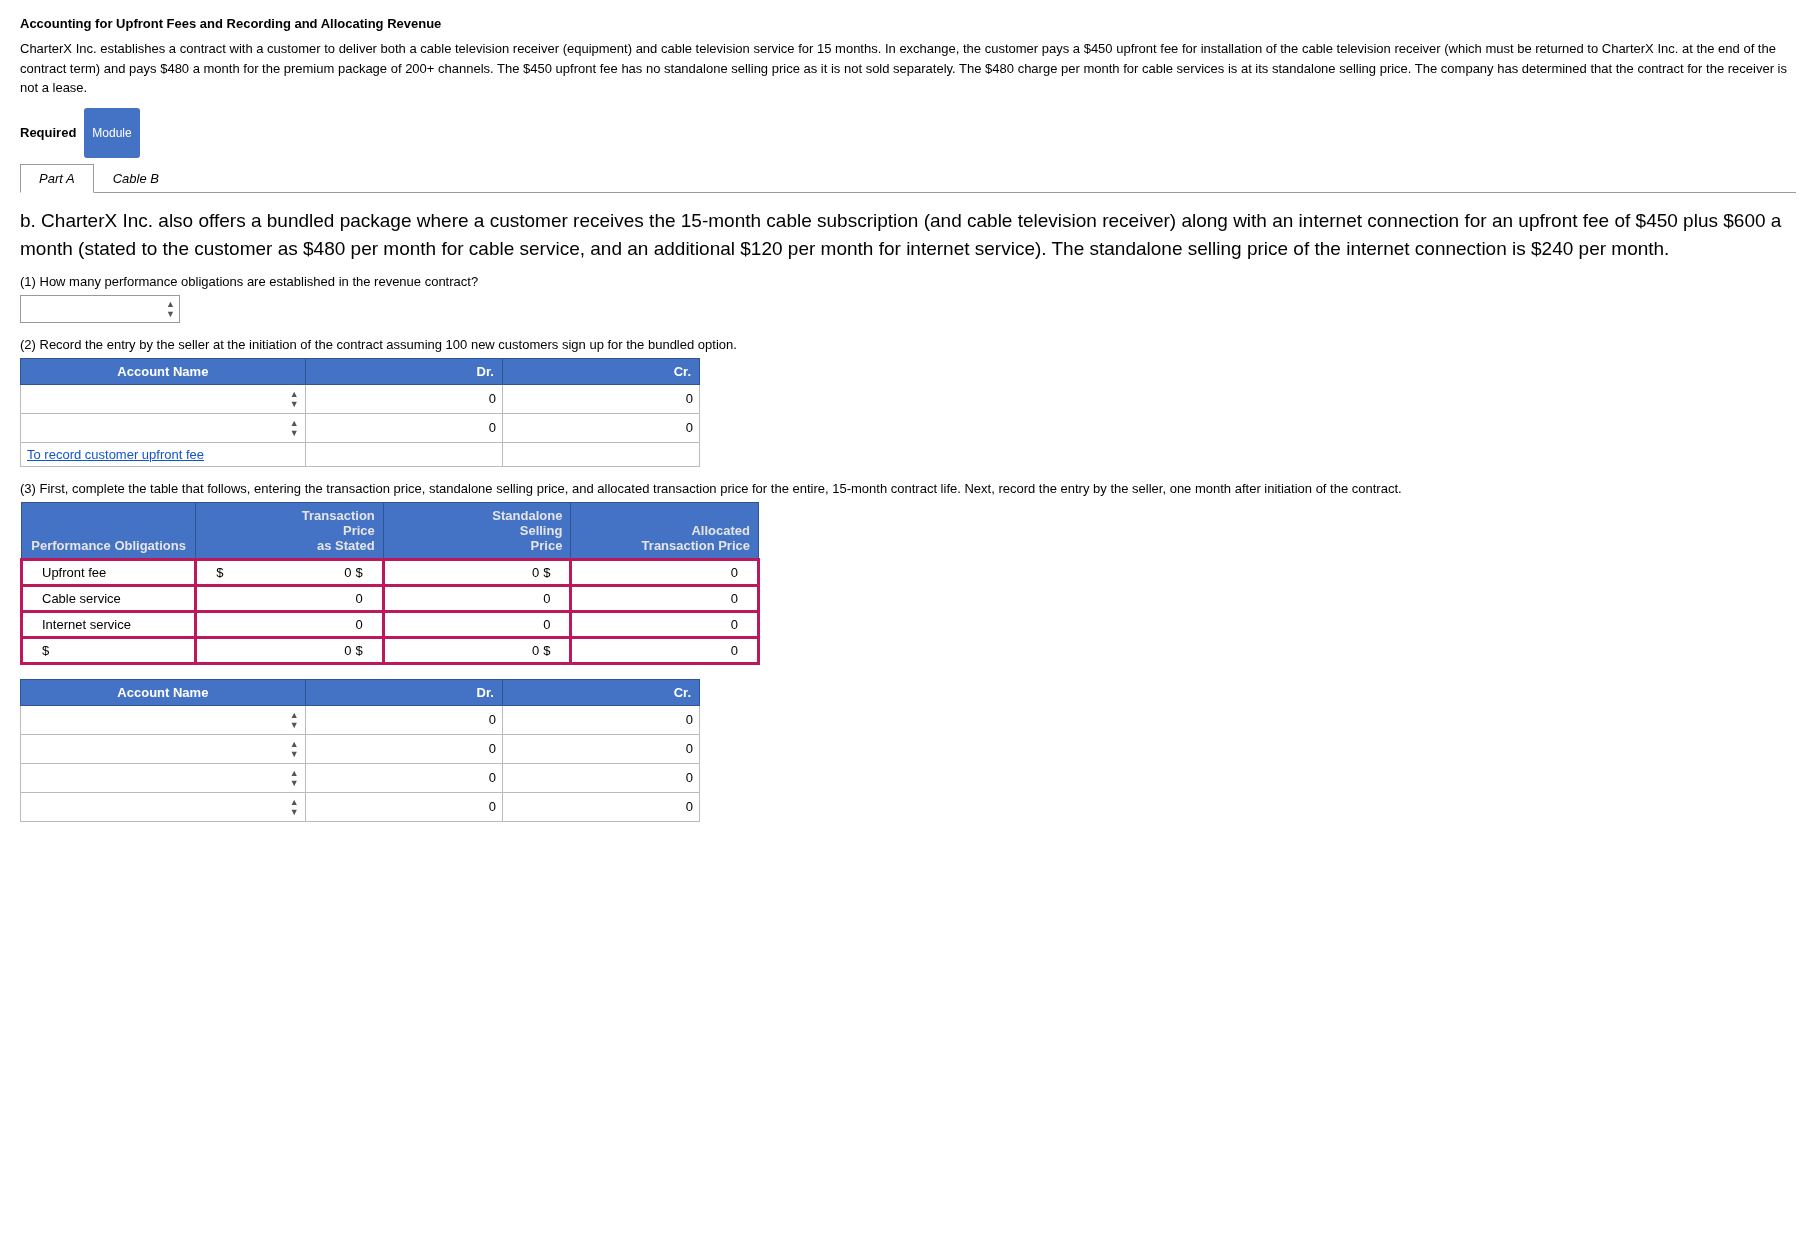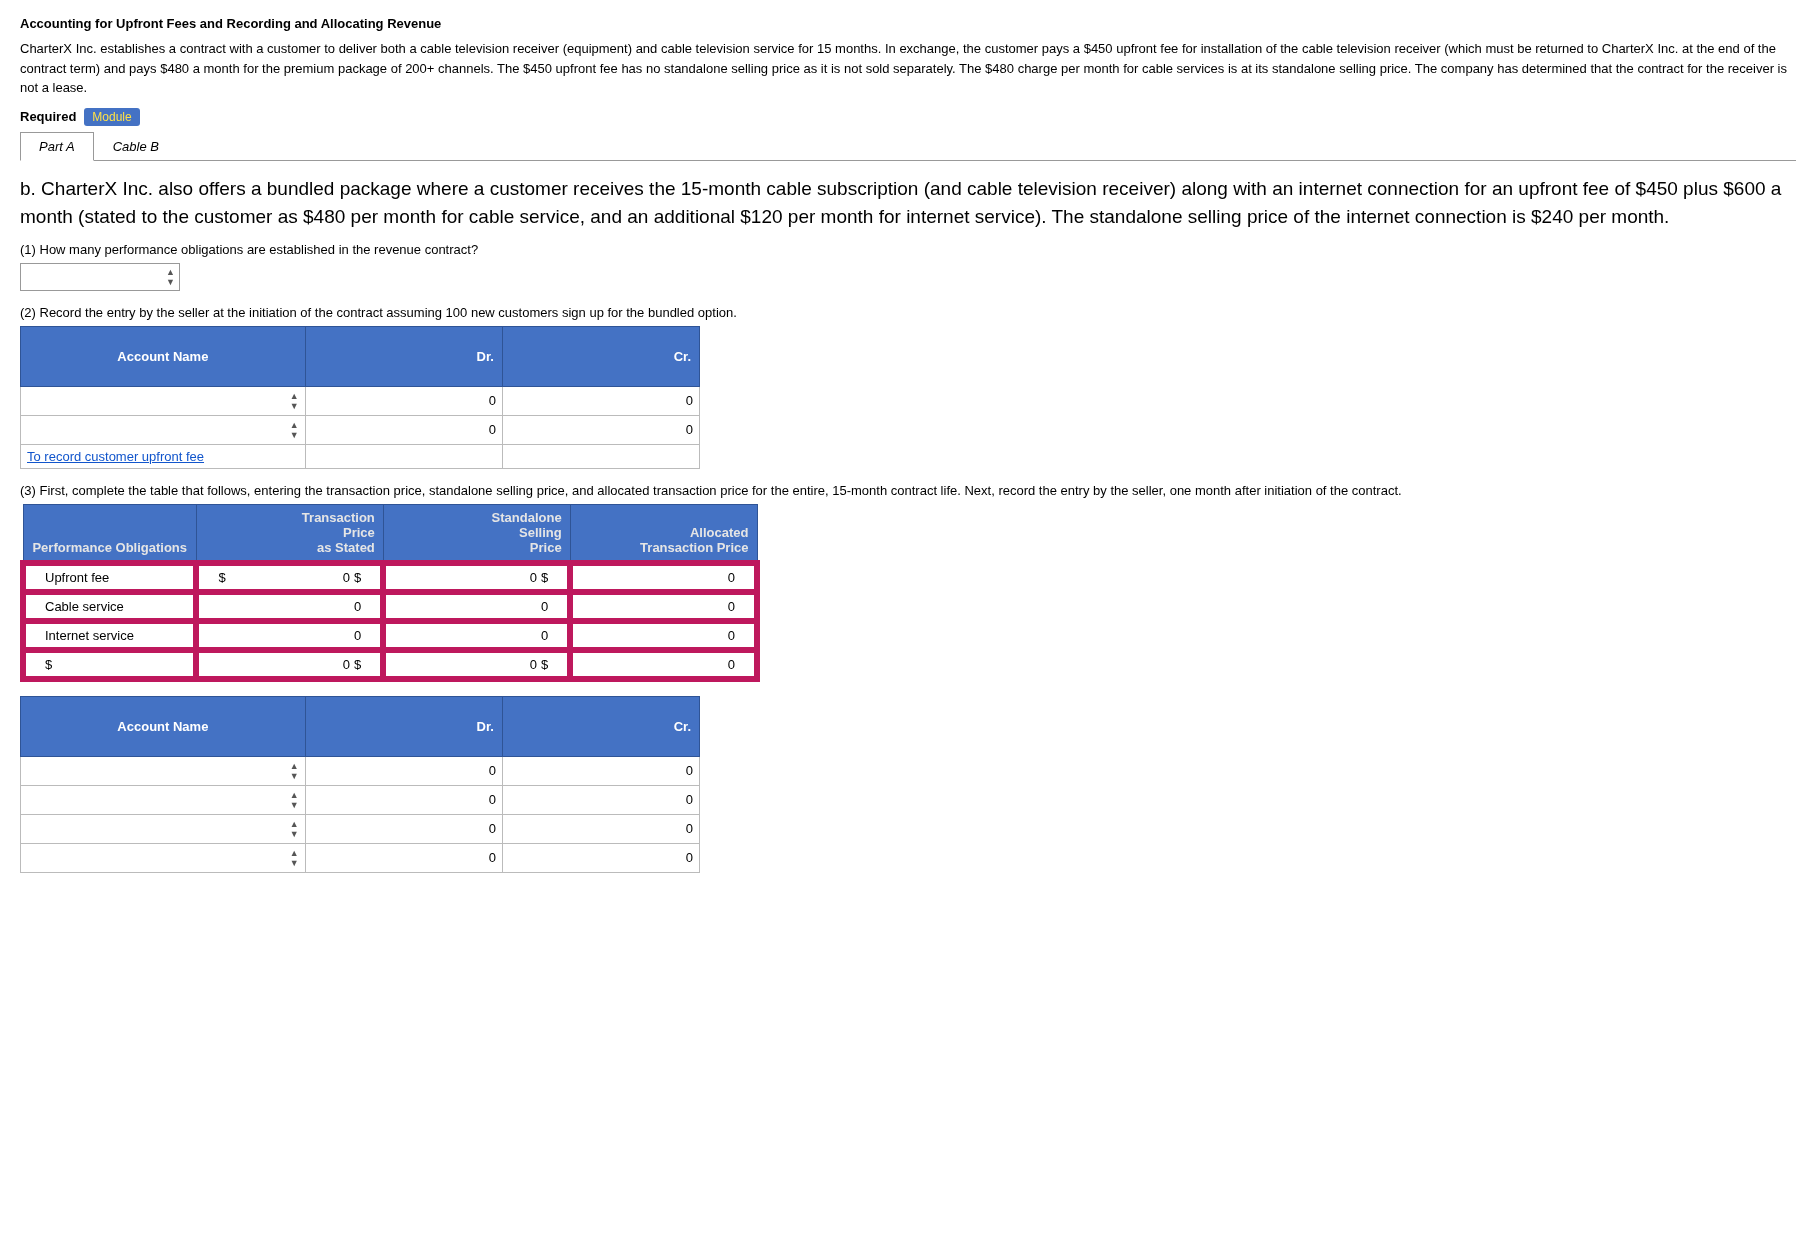--- a/index.html
+++ b/index.html
@@ -26,23 +26,23 @@
       align-items: center;
       gap: 8px;
       margin-bottom: 6px;
     }
     .required-label {
       font-weight: bold;
       font-size: 13px;
     }
     .module-badge {
       background: #4472c4;
-      color: #fde047;
+      color: #ffffff;
       font-size: 12px;
-      padding: 2px 8px;
+      padding: 18px 8px;
       border-radius: 3px;
     }
     .tabs {
       display: flex;
       border-bottom: 1px solid #999;
       margin-bottom: 14px;
       font-style: italic;
     }
     .tab {
       padding: 6px 18px;
@@ -86,21 +86,21 @@
     
     .entry-table {
       border-collapse: collapse;
       width: 680px;
       margin-bottom: 14px;
       font-size: 13px;
     }
     .entry-table th {
       background: #4472c4;
       color: #fff;
-      padding: 22px 8px;
+      padding: 5px 8px;
       text-align: center;
       font-weight: bold;
       border: 1px solid #2f5496;
     }
     .entry-table td {
       border: 1px solid #bbb;
       padding: 4px 6px;
     }
     .entry-table .account-col {
       width: 260px;
@@ -140,21 +140,21 @@
     .perf-table th {
       background: #4472c4;
       color: #e5e5e5;
       padding: 5px 8px;
       text-align: center;
       font-weight: bold;
       border: 1px solid #2f5496;
       vertical-align: bottom;
     }
     .perf-table td {
-      border: 6px solid #be185d;
+      border: 3px solid #be185d;
       padding: 4px 19px;
       vertical-align: middle;
     }
     .perf-table input[type="text"] {
       border: none;
       outline: none;
       width: 100%;
       font-size: 13px;
       background: transparent;
       text-align: right;

